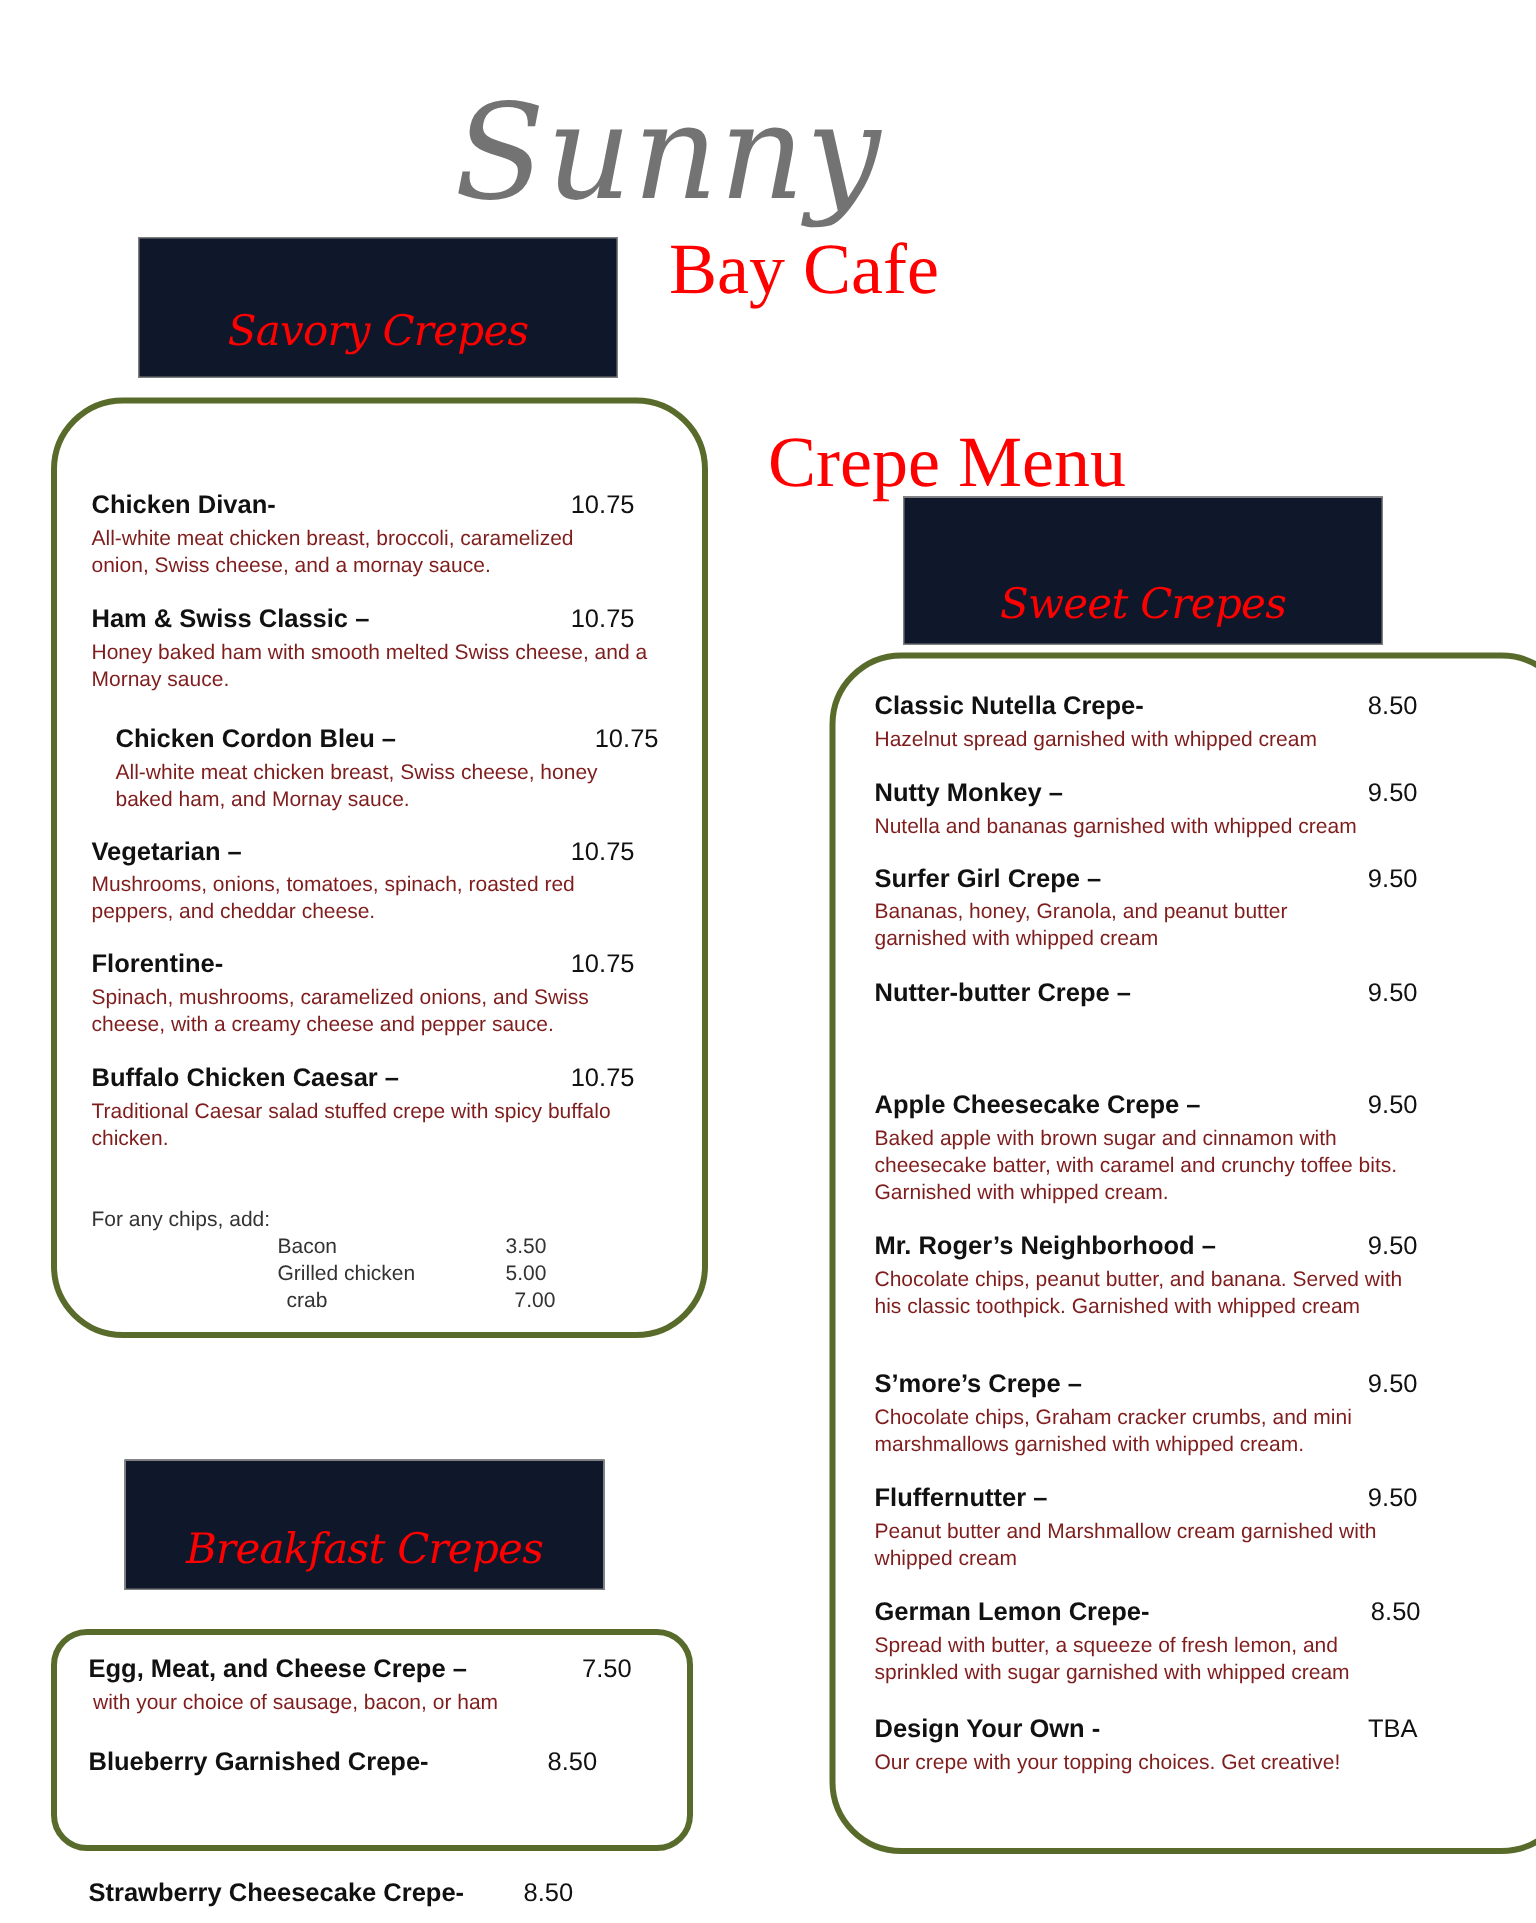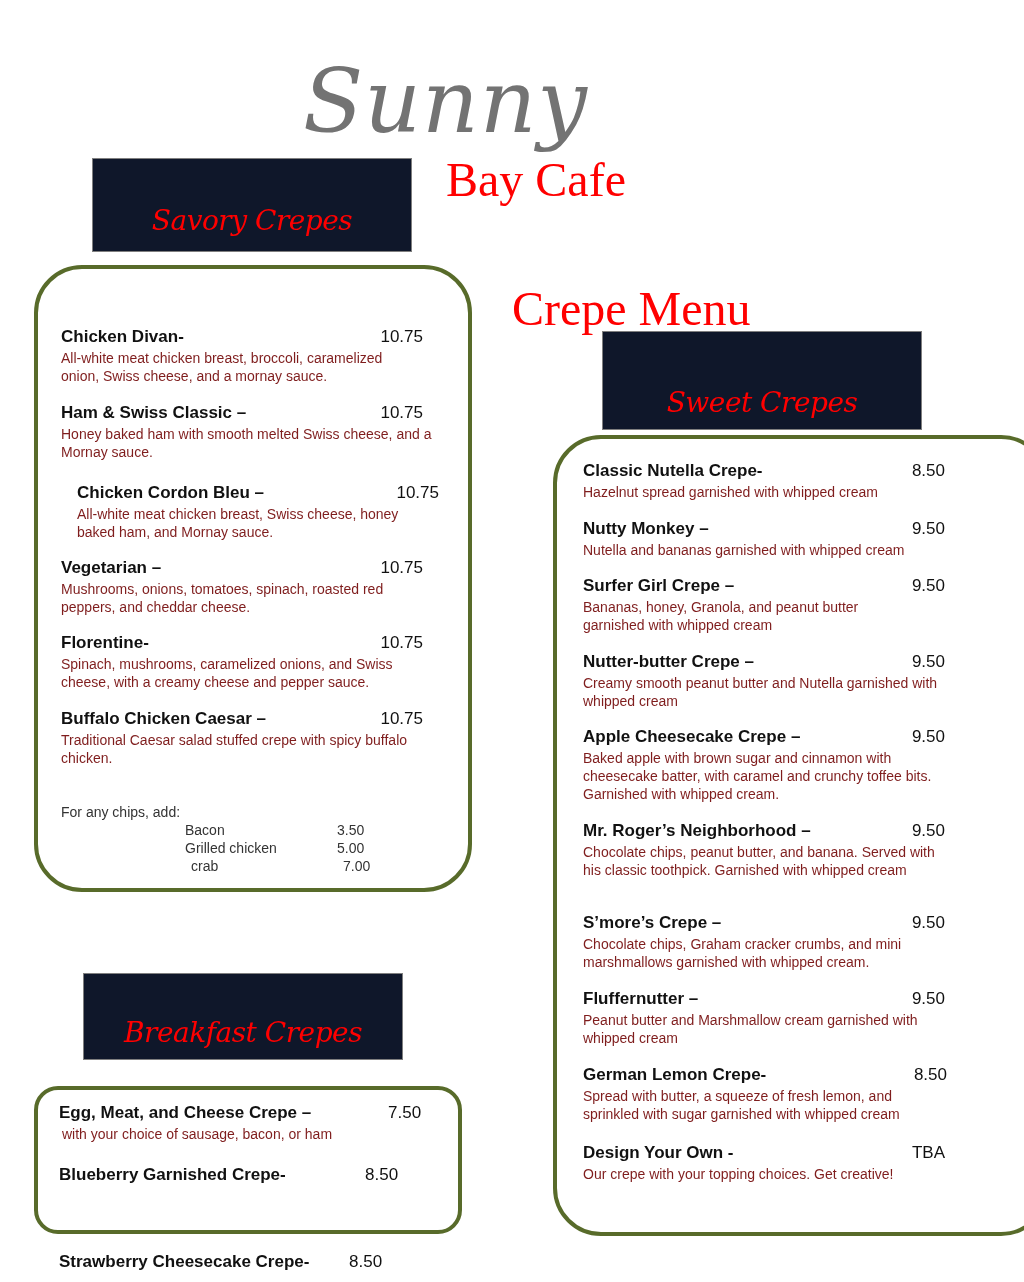--- a/index.html
+++ b/index.html
@@ -117,21 +117,20 @@
         <span class="name">Surfer Girl Crepe –</span>
         <span class="price">9.50</span>
       </div>
     <div class="desc" style="width:320px;">Bananas, honey, Granola, and peanut butter garnished with whipped cream</div>
   </div>
   <div class="item" style="left:26px; top:213px; width:362px;">
     <div class="row">
         <span class="name">Nutter-butter Crepe –</span>
         <span class="price">9.50</span>
       </div>
-    <div class="desc" style="width:370px;">Creamy smooth peanut butter and Nutella garnished with whipped cream</div>
   </div>
   <div class="item" style="left:26px; top:288px; width:362px;">
     <div class="row">
         <span class="name">Apple Cheesecake Crepe –</span>
         <span class="price">9.50</span>
       </div>
     <div class="desc" style="width:365px;">Baked apple with brown sugar and cinnamon with cheesecake batter, with caramel and crunchy toffee bits.  Garnished with whipped cream.</div>
   </div>
   <div class="item" style="left:26px; top:382px; width:362px;">
     <div class="row">

